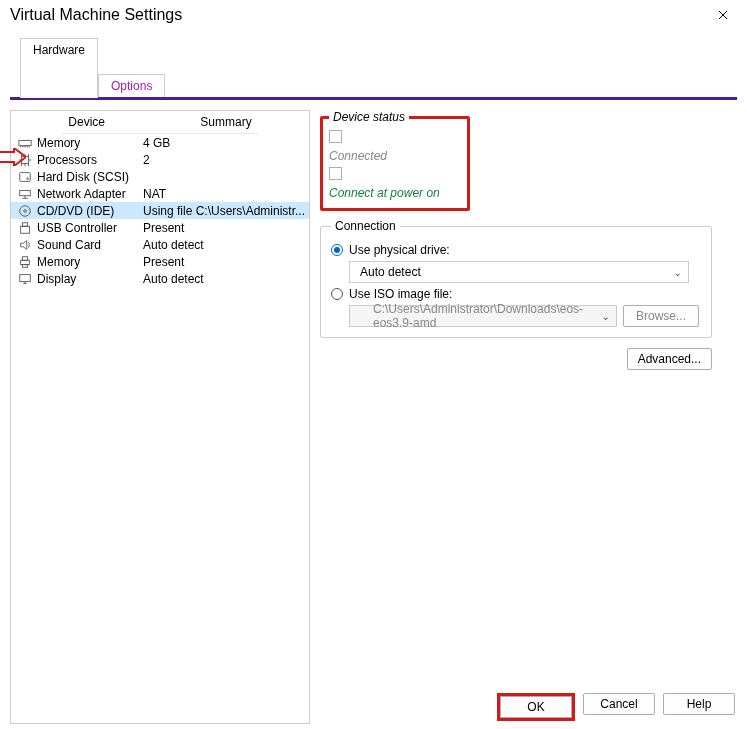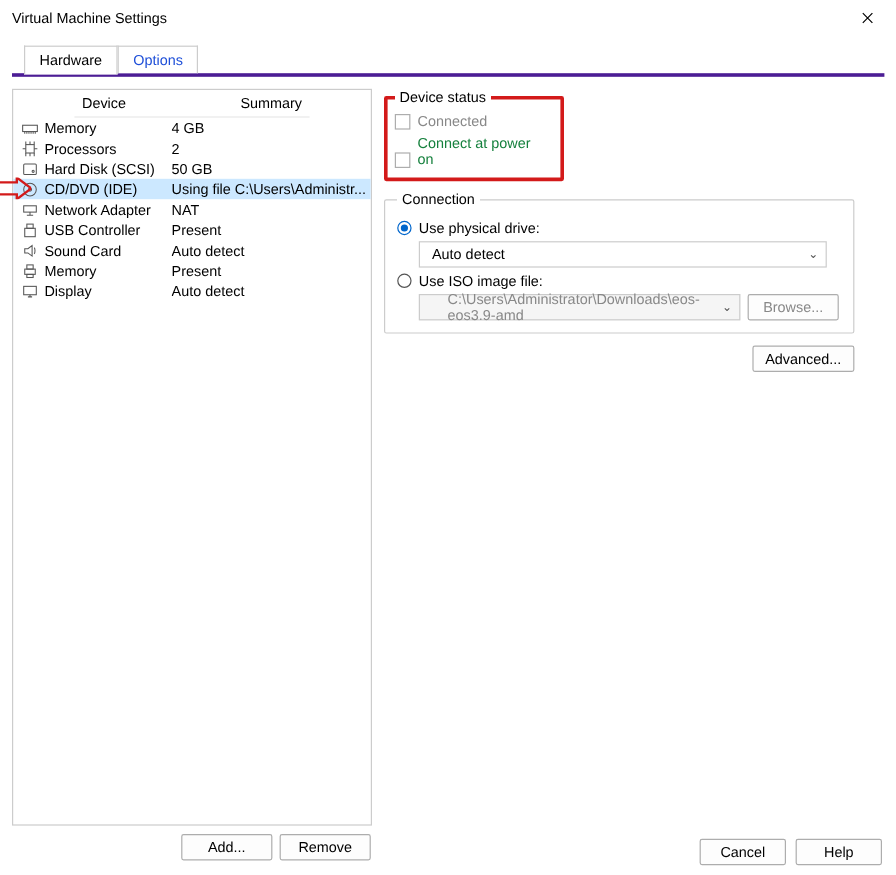--- a/index.html
+++ b/index.html
@@ -14,21 +14,21 @@
     overflow: hidden;
     position: relative;
   }
   .titlebar {
     display: flex;
     align-items: center;
     justify-content: space-between;
     height: 30px;
     padding: 0 4px 0 10px;
   }
-  .titlebar .title { font-size: 12px; }
+  .titlebar .title { font-size: 16px; }
   .titlebar .close {
     width: 40px;
     height: 28px;
     display: flex;
     align-items: center;
     justify-content: center;
     font-size: 14px;
   }
   .tabs {
     display: flex;
@@ -45,21 +45,22 @@
     position: relative;
   }
   .tab.active {
     background: #fff;
     z-index: 2;
     margin-bottom: -1px;
     border-bottom: 1px solid #fff;
   }
   .tab.inactive {
     background: #fff;
-    color: #1d4ed8;
+    color: #a21caf;
+    margin-top: 36px;
   }
   .content {
     display: flex;
     gap: 10px;
     padding: 10px;
   }
   .left-panel {
     width: 300px;
     height: 614px;
     border: 1px solid #ccc;
@@ -135,29 +136,31 @@
     margin: 0 0 8px 0;
     padding: 6px 10px 10px 10px;
   }
   legend {
     padding: 0 4px;
     color: #000;
   }
   .status-fieldset {
     border: 3px solid #d31a1a;
     width: 150px;
-    padding: 2px 14px 8px 6px;
+    padding: 2px 0 8px 6px;
     margin-bottom: 8px;
+    font-style: italic;
   }
   .chk-row {
     display: flex;
-    align-items: flex-end;
+    align-items: flex-start;
     gap: 6px;
     margin-top: 4px;
     color: #888;
+    flex-direction: column;
   }
   .chk {
     width: 13px;
     height: 13px;
     border: 1px solid #adadad;
     background: #fff;
     display: inline-block;
     flex-shrink: 0;
   }
   .radio-row {
@@ -281,41 +284,40 @@
           <span class="device-summary">2</span>
         </div>
         <div class="device-row">
           <span class="device-icon">
             <svg width="14" height="14" viewBox="0 0 16 16" fill="none" stroke="#555" stroke-width="1">
               <rect x="2" y="3" width="12" height="10" rx="1"></rect>
               <circle cx="11" cy="10" r="1"></circle>
             </svg>
           </span>
           <span class="device-name">Hard Disk (SCSI)</span>
-          <span class="device-summary">50 GB</span>
+        </div>
+        <div class="device-row">
+          <span class="device-icon">
+            <svg width="14" height="14" viewBox="0 0 16 16" fill="none" stroke="#555" stroke-width="1">
+              <rect x="2" y="4" width="12" height="6"></rect>
+              <path d="M8 10v3M5 13h6"></path>
+            </svg>
+          </span>
+          <span class="device-name">Network Adapter</span>
+          <span class="device-summary">NAT</span>
         </div>
         <div class="device-row selected">
           <span class="device-icon">
             <svg width="14" height="14" viewBox="0 0 16 16" fill="none" stroke="#555" stroke-width="1">
               <circle cx="8" cy="8" r="6"></circle>
               <circle cx="8" cy="8" r="1.5"></circle>
             </svg>
           </span>
           <span class="device-name">CD/DVD (IDE)</span>
           <span class="device-summary">Using file C:\Users\Administr...</span>
-        </div>
-        <div class="device-row">
-          <span class="device-icon">
-            <svg width="14" height="14" viewBox="0 0 16 16" fill="none" stroke="#555" stroke-width="1">
-              <rect x="2" y="4" width="12" height="6"></rect>
-              <path d="M8 10v3M5 13h6"></path>
-            </svg>
-          </span>
-          <span class="device-name">Network Adapter</span>
-          <span class="device-summary">NAT</span>
         </div>
         <div class="device-row">
           <span class="device-icon">
             <svg width="14" height="14" viewBox="0 0 16 16" fill="none" stroke="#555" stroke-width="1">
               <rect x="5" y="2" width="6" height="4"></rect>
               <rect x="3" y="6" width="10" height="8"></rect>
             </svg>
           </span>
           <span class="device-name">USB Controller</span>
           <span class="device-summary">Present</span>
@@ -396,20 +398,23 @@
       </div>
     </fieldset>
 
     <div class="advanced-row" style="width:392px;">
       <button class="btn">Advanced...</button>
     </div>
   </div>
 </div>
 
 <div class="footer">
+  <span class="ok-highlight">
+    <button class="btn">OK</button>
+  </span>
   <button class="btn">Cancel</button>
   <button class="btn">Help</button>
 </div>
 
 <div class="arrow-annotation">
   <svg width="30" height="18" viewBox="0 0 30 18">
     <path d="M0 4 L18 4 L18 0 L30 9 L18 18 L18 14 L0 14 Z" fill="none" stroke="#d31a1a" stroke-width="2"></path>
   </svg>
 </div>
 

